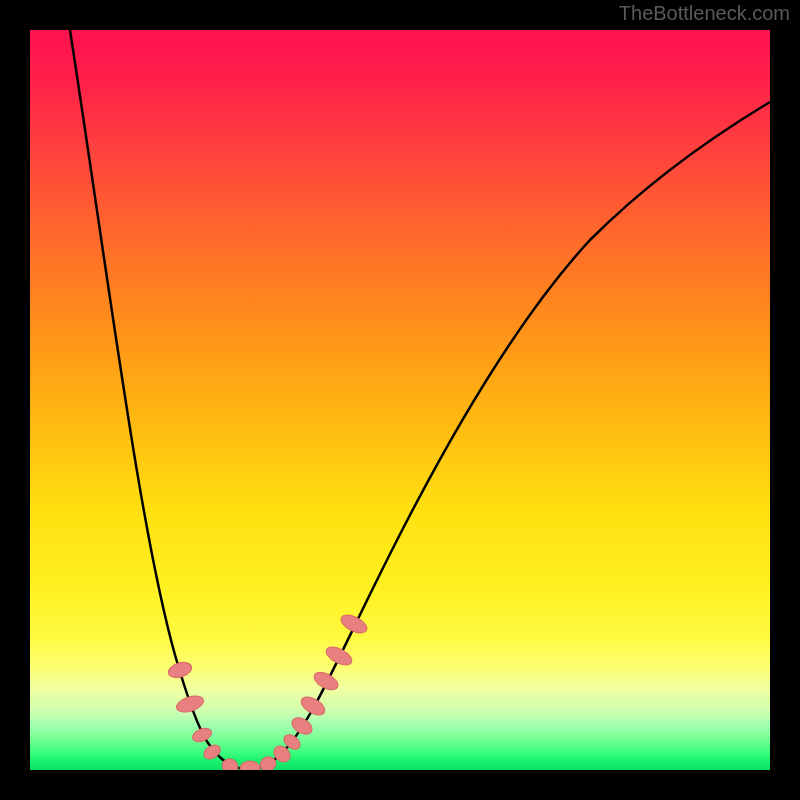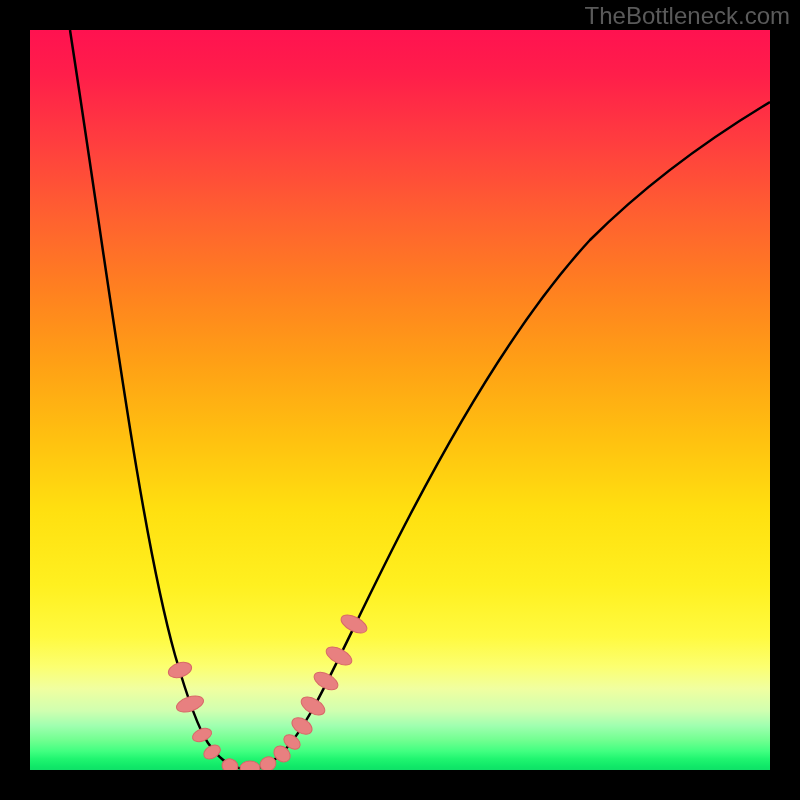--- a/index.html
+++ b/index.html
@@ -3,21 +3,21 @@
   <meta charset="utf-8">
   <style>
     * { margin: 0; padding: 0; box-sizing: border-box; }
     html, body { width: 800px; height: 800px; overflow: hidden; }
     body { background: #000; position: relative; font-family: Arial, sans-serif; }
     .attribution {
       position: absolute;
       top: 2px;
       right: 10px;
       color: #5a5a5a;
-      font-size: 24px;
+      font-size: 20px;
       font-weight: 500;
       z-index: 10;
     }
     .plot-area {
       position: absolute;
       left: 30px;
       top: 30px;
       width: 740px;
       height: 740px;
       overflow: hidden;

